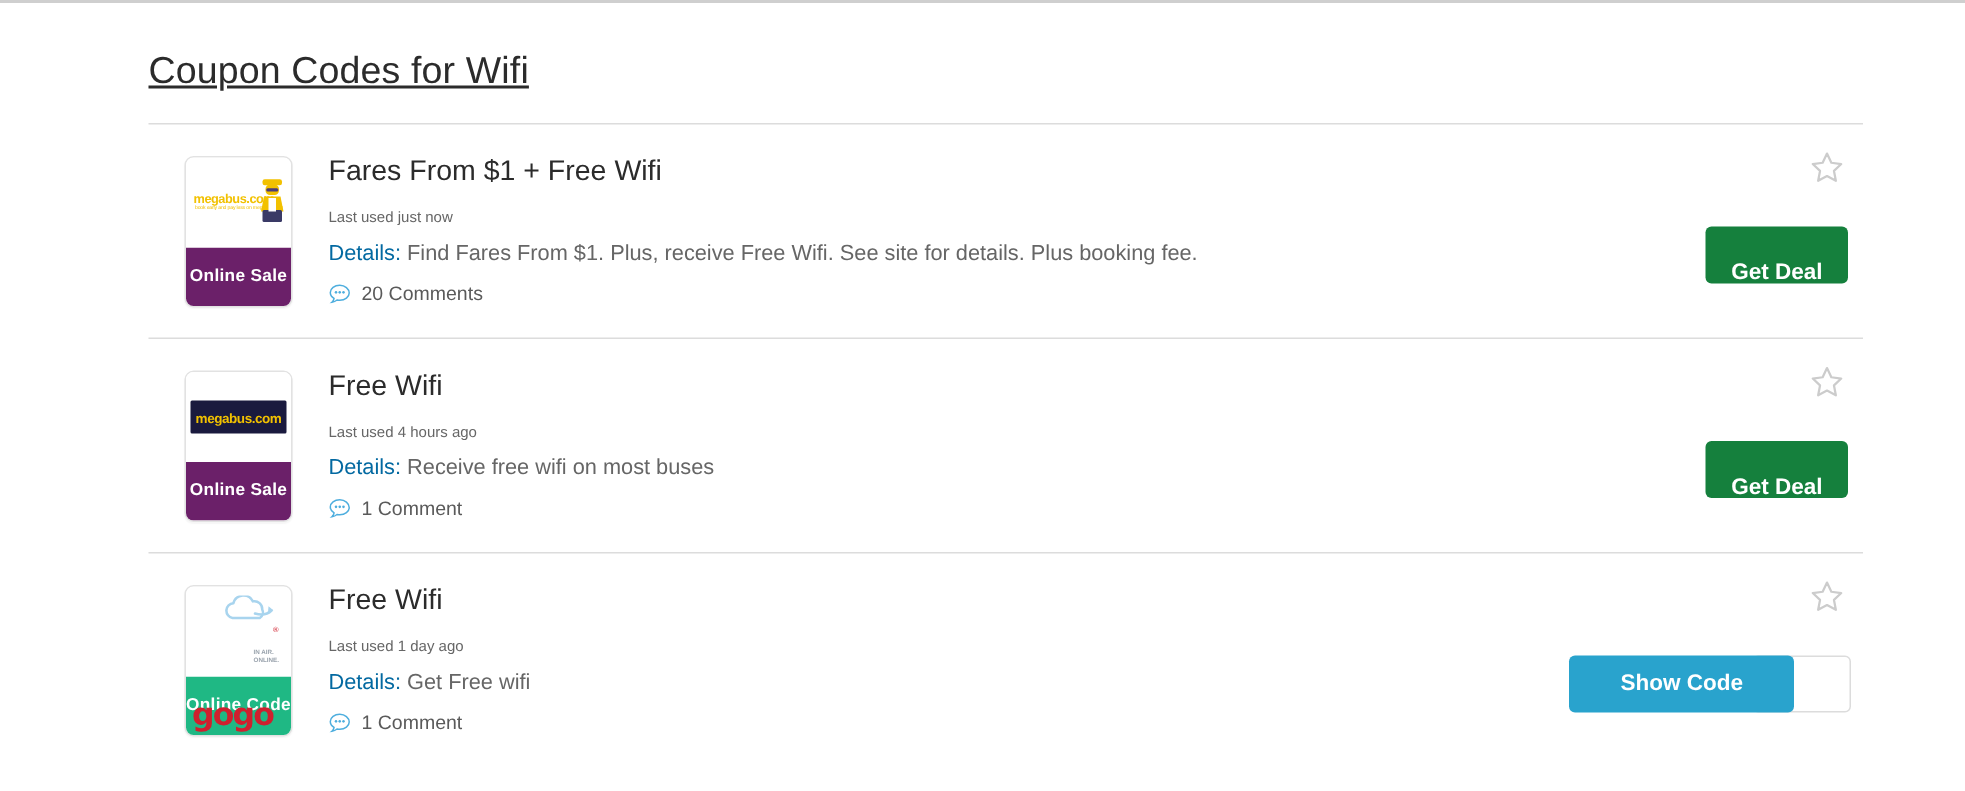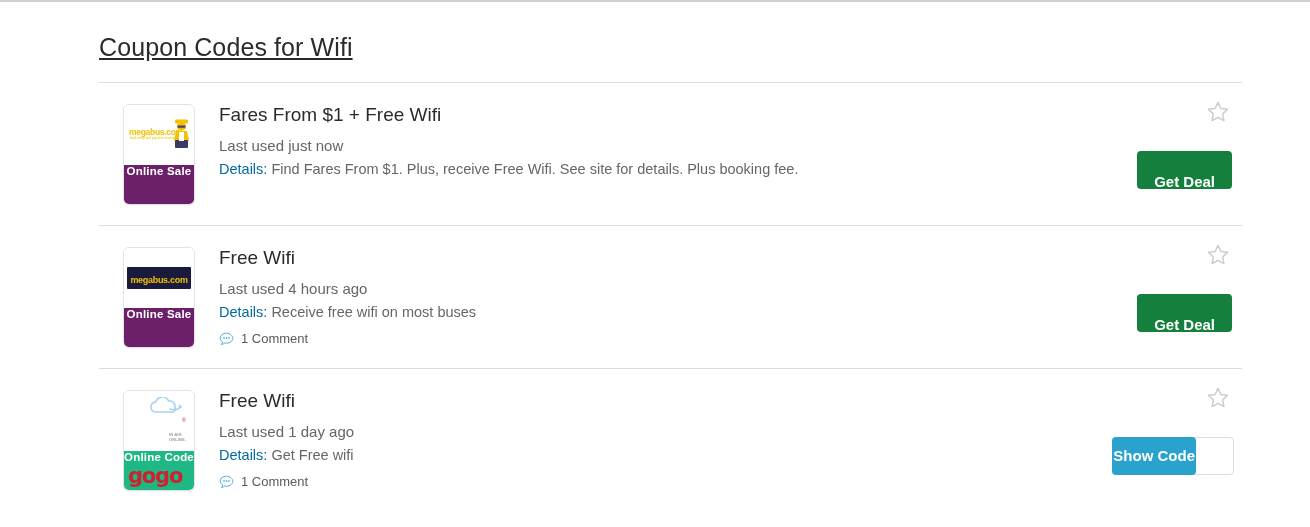--- a/index.html
+++ b/index.html
@@ -74,21 +74,21 @@
     height: 60px;
     background: #ffffff;
     display: flex;
     align-items: center;
     justify-content: center;
     position: relative;
   }
   .thumb-badge {
     height: 39px;
     display: flex;
-    align-items: flex-start;
+    align-items: center;
     justify-content: center;
     text-align: center;
     color: #ffffff;
     font-size: 11.5px;
     font-weight: bold;
     line-height: 13px;
     letter-spacing: 0.2px;
   }
   .badge-sale { background: #6b2069; }
   .badge-code { background: #1fb884; }
@@ -182,21 +182,21 @@
     min-width: 0;
   }
   .row-title {
     font-size: 19px;
     font-weight: 400;
     color: #2b2b2b;
     margin: 0 0 11px 0;
     line-height: 22px;
   }
   .row-lastused {
-    font-size: 15px;
+    font-size: 10px;
     color: #666666;
     margin-bottom: 7px;
     line-height: 17px;
   }
   .row-details {
     font-size: 14.5px;
     color: #666666;
     margin-bottom: 10px;
     line-height: 17px;
   }
@@ -282,21 +282,21 @@
   .show-code-btn {
     position: absolute;
     right: 38px;
     top: 0;
     background: #29a3cd;
     color: #ffffff;
     font-size: 15px;
     font-weight: bold;
     border: 0;
     border-radius: 4px;
-    padding: 0 1px;
+    padding: 0 34px;
     height: 38px;
     line-height: 38px;
     cursor: pointer;
     white-space: nowrap;
     z-index: 2;
     font-family: "Liberation Sans", sans-serif;
   }
 </style>
 </head>
 <body>
@@ -327,20 +327,31 @@
         </div>
         <div class="thumb-badge badge-sale">
           <span>Online</span>&nbsp;<span>Sale</span>
         </div>
       </div>
 
       <div class="row-body">
         <div class="row-title">Fares From $1 + Free Wifi</div>
         <div class="row-lastused">Last used just now</div>
         <div class="row-details"><b>Details:</b> <span>Find Fares From $1. Plus, receive Free Wifi. See site for details. Plus booking fee.</span></div>
+        <div class="row-comments">
+          <span class="comment-icon">
+            <svg width="15" height="14" viewBox="0 0 15 14">
+              <path d="M7.5 1.2c-3.5 0-6.3 2.1-6.3 4.8 0 1.6 1 3 2.5 3.9 -0.1 0.9 -0.6 1.9 -1.4 2.6 1.5 -0.2 2.7 -0.9 3.4 -1.5 0.6 0.1 1.2 0.2 1.8 0.2 3.5 0 6.3 -2.1 6.3 -4.8S11 1.2 7.5 1.2z" fill="none" stroke="#4eaede" stroke-width="1"></path>
+              <circle cx="5" cy="5.9" r="0.85" fill="#4eaede"></circle>
+              <circle cx="7.5" cy="5.9" r="0.85" fill="#4eaede"></circle>
+              <circle cx="10" cy="5.9" r="0.85" fill="#4eaede"></circle>
+            </svg>
+          </span>
+          <span>20 Comments</span>
+        </div>
       </div>
 
       <div class="row-actions">
         <button class="star-btn">
           <svg width="26" height="26" viewBox="0 0 26 26">
             <path d="M13 3.4 l2.9 6.1 6.6 0.85 -4.85 4.6 1.25 6.6 -5.9 -3.2 -5.9 3.2 1.25 -6.6 -4.85 -4.6 6.6 -0.85 z" fill="none" stroke="#cccccc" stroke-width="1.5" stroke-linejoin="round"></path>
           </svg>
         </button>
         <button class="deal-btn row1">Get Deal</button>
       </div>

